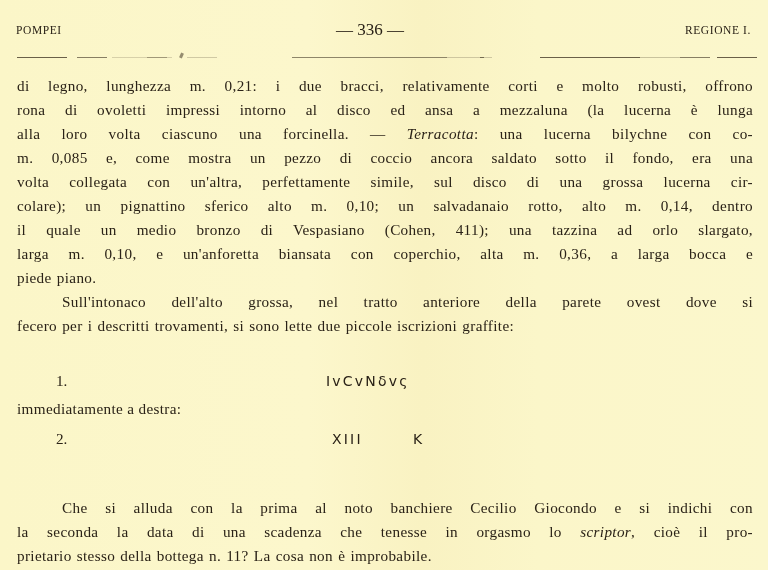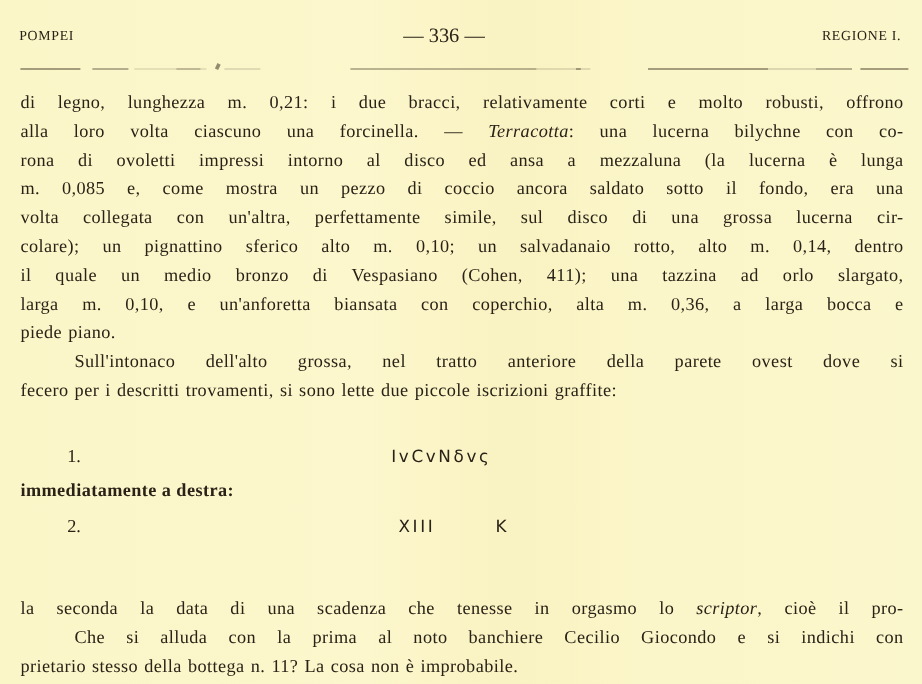--- a/index.html
+++ b/index.html
@@ -113,21 +113,20 @@
       top: 0;
       font-family: "DejaVu Sans", sans-serif;
       font-size: 14px;
     }
     .plain-line {
       position: absolute;
       left: 17px;
       font-family: "Liberation Serif", serif;
       font-size: 15.2px;
       letter-spacing: 0.35px;
-      font-weight: bold;
     }
   </style>
 </head>
 <body>
 
 <div class="page">
 
   <div class="running-head">
     <span class="rh-left">POMPEI</span>
     <span class="rh-center">— 336 —</span>
@@ -167,22 +166,22 @@
     <span class="rule-seg" style="left:435px;width:45px;opacity:.3"></span>
     <span class="rule-seg" style="left:468px;width:4px;opacity:.9"></span>
     <span class="rule-seg" style="left:528px;width:100px;"></span>
     <span class="rule-seg" style="left:628px;width:40px;opacity:.35"></span>
     <span class="rule-seg" style="left:668px;width:30px;opacity:.8"></span>
     <span class="rule-seg" style="left:705px;width:40px;"></span>
   </div>
 
   <div class="text-block" style="top:74px;">
     <span class="line">di legno, lunghezza m. 0,21: i due bracci, relativamente corti e molto robusti, offrono</span>
+    <span class="line">rona di ovoletti impressi intorno al disco ed ansa a mezzaluna (la lucerna è lunga</span>
     <span class="line"><span>alla loro volta ciascuno una forcinella. — </span><em>Terracotta</em><span>: una lucerna bilychne con co-</span></span>
-    <span class="line">rona di ovoletti impressi intorno al disco ed ansa a mezzaluna (la lucerna è lunga</span>
     <span class="line">m. 0,085 e, come mostra un pezzo di coccio ancora saldato sotto il fondo, era una</span>
     <span class="line">volta collegata con un'altra, perfettamente simile, sul disco di una grossa lucerna cir-</span>
     <span class="line">colare); un pignattino sferico alto m. 0,10; un salvadanaio rotto, alto m. 0,14, dentro</span>
     <span class="line">il quale un medio bronzo di Vespasiano (Cohen, 411); una tazzina ad orlo slargato,</span>
     <span class="line">larga m. 0,10, e un'anforetta biansata con coperchio, alta m. 0,36, a larga bocca e</span>
     <span class="line last">piede piano.</span>
   </div>
 
   <div class="text-block" style="top:290px;">
     <span class="line indent">Sull'intonaco dell'alto grossa, nel tratto anteriore della parete ovest dove si</span>
@@ -196,18 +195,18 @@
 
   <div class="plain-line" style="top:400px;">immediatamente a destra:</div>
 
   <div class="inscr-row" style="top:430px;">
     <span class="inscr-num">2.</span>
     <span class="inscr-text" style="left:332px;top:1px;">XIII</span>
     <span class="inscr-k" style="left:413px;top:1px;">K</span>
   </div>
 
   <div class="text-block" style="top:496px;">
+    <span class="line indent">Che si alluda con la prima al noto banchiere Cecilio Giocondo e si indichi con</span>
     <span class="line"><span>la seconda la data di una scadenza che tenesse in orgasmo lo </span><em>scriptor</em><span>, cioè il pro-</span></span>
-    <span class="line indent">Che si alluda con la prima al noto banchiere Cecilio Giocondo e si indichi con</span>
     <span class="line last">prietario stesso della bottega n. 11? La cosa non è improbabile.</span>
   </div>
 
 </div>
 
 </body></html>

